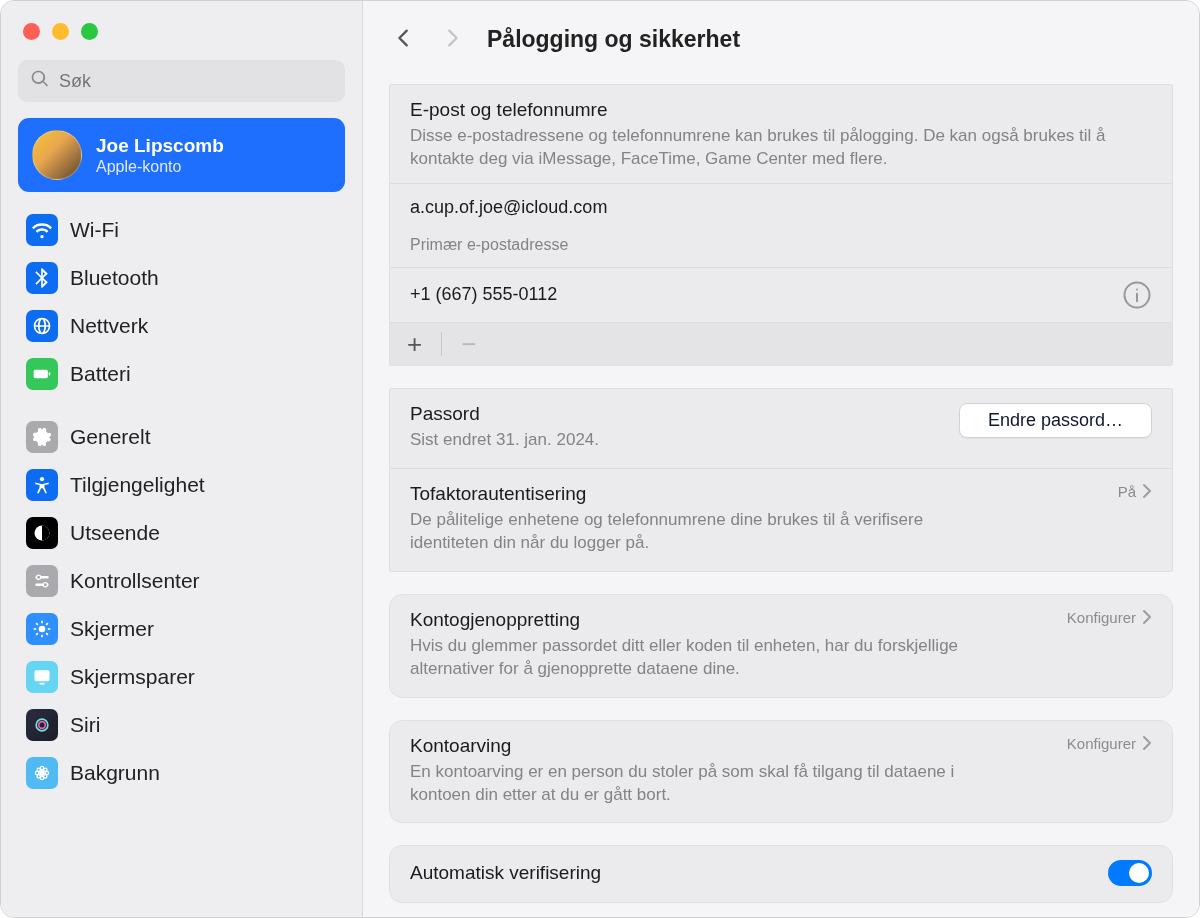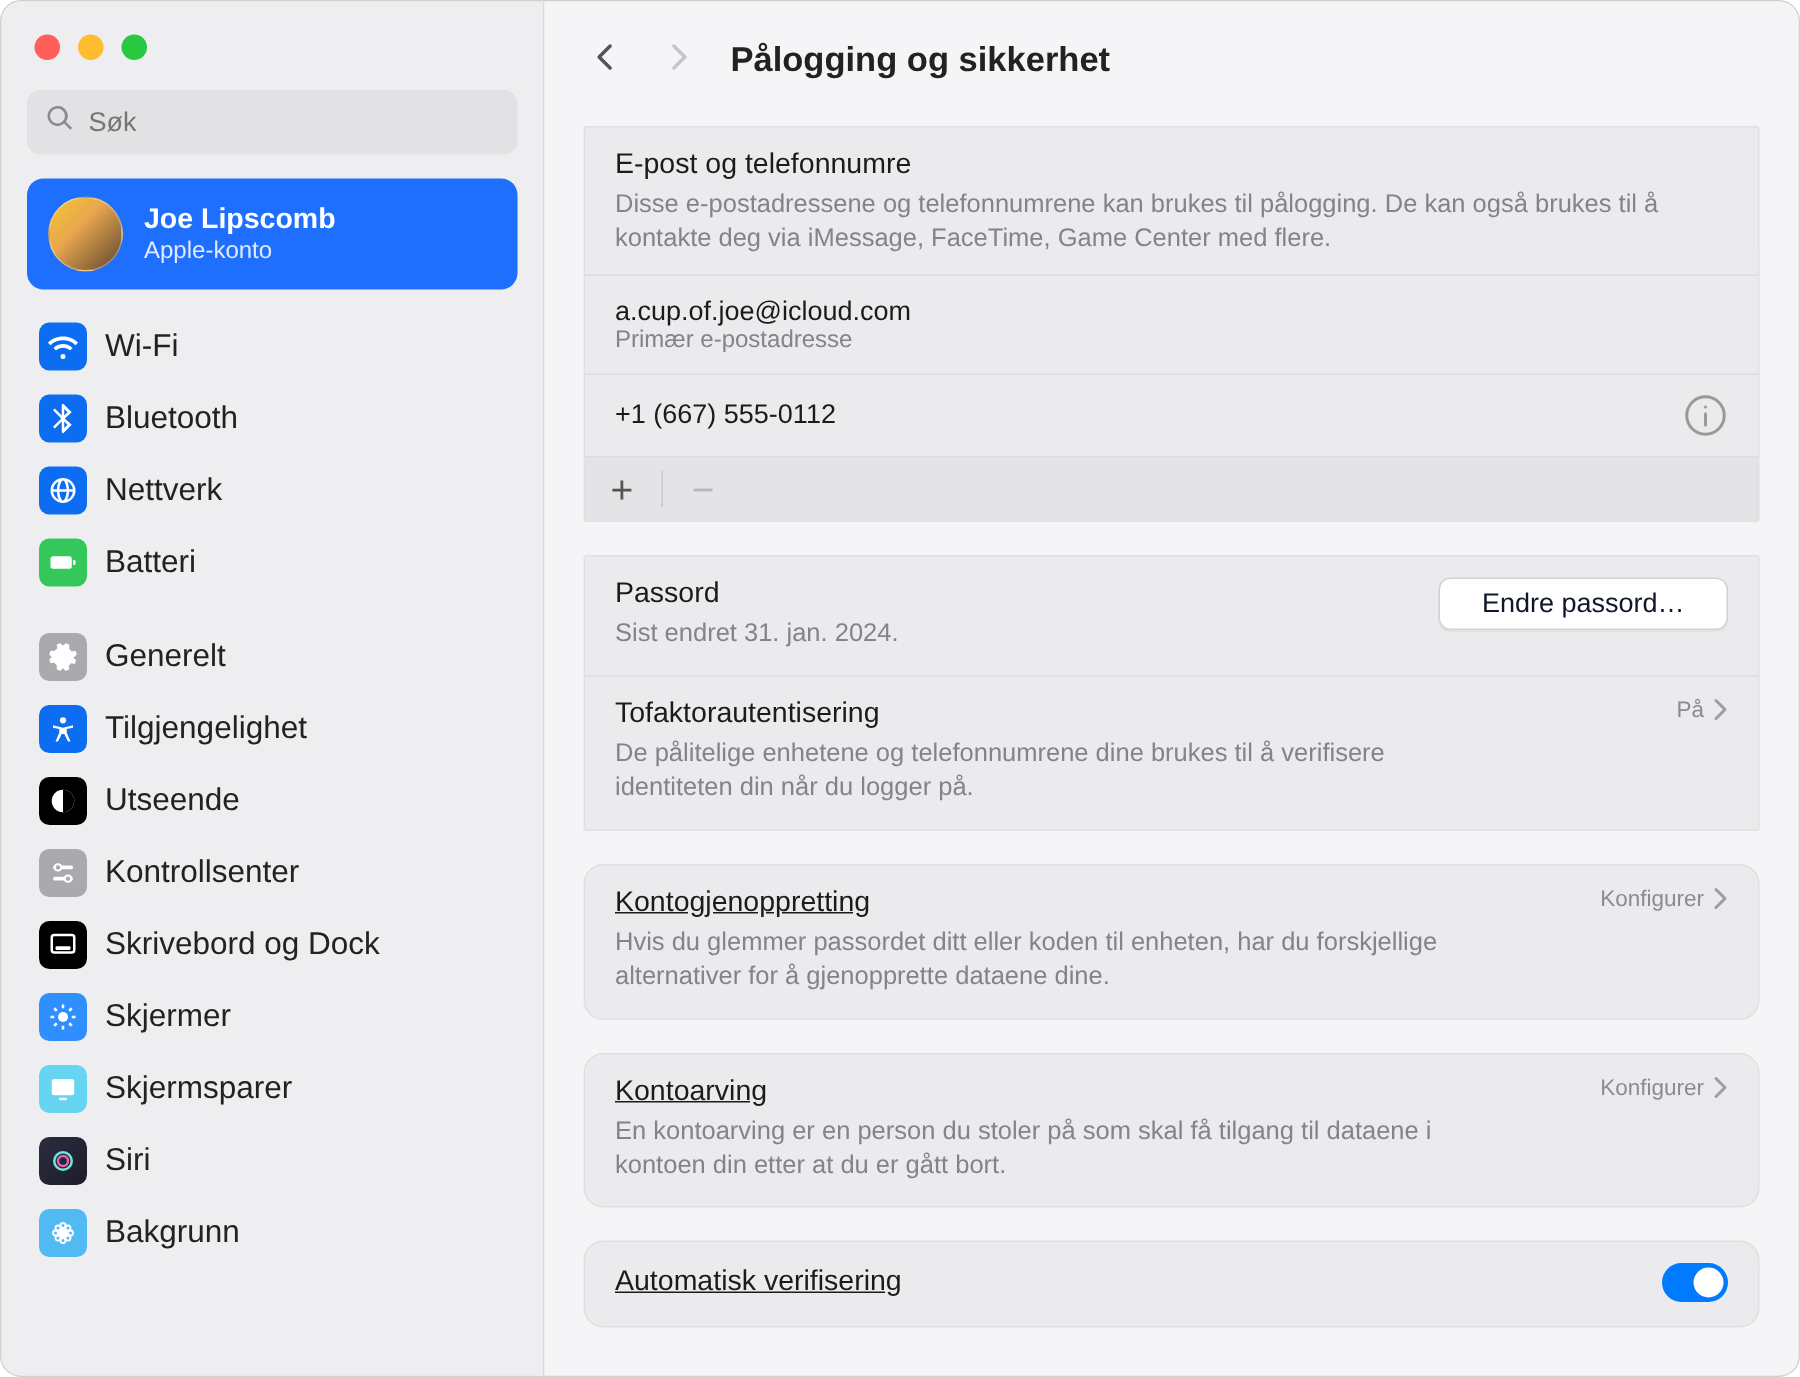--- a/index.html
+++ b/index.html
@@ -30,28 +30,28 @@
 .nav-btn svg { width: 22px; height: 30px; }
 .header-title { font-size: 23px; font-weight: 700; color: #222; }
 .main { padding: 0 26px 20px 26px; overflow-y: auto; flex: 1; }
 .card { background: #ebebed; border: 1px solid #e0e0e2; border-radius: 2px; margin-bottom: 22px; overflow: hidden; }
 .card-header { padding: 14px 20px 12px 20px; }
 .card-title { font-size: 19px; font-weight: 400; color: #1b1b1b; }
 .card-desc { font-size: 17px; color: #838388; margin-top: 4px; line-height: 1.35; }
 .card-row { padding: 12px 20px; border-top: 1px solid #dcdcdf; display: flex; align-items: center; justify-content: space-between; }
 .card-row.plain { border-top: 1px solid #dcdcdf; padding: 13px 20px; }
 .row-main { font-size: 18px; color: #1b1b1b; }
-.row-sub { font-size: 16px; color: #838388; margin-top: 0; }
+.row-sub { font-size: 16px; color: #838388; margin-top: 18px; }
 .info-icon { width: 30px; height: 30px; fill: none; stroke: #999; stroke-width: 1.6; }
 .card-footer { background: #e4e4e6; border-top: 1px solid #dcdcdf; display: flex; align-items: center; padding: 8px 12px; gap: 14px; }
 .plusminus { font-size: 26px; color: #555; background: transparent; border: none; cursor: pointer; padding: 0 5px; line-height: 1; }
 .footer-divider { width: 1px; height: 24px; background: #c8c8cb; }
 .section-row { background: #ebebed; border: 1px solid #e0e0e2; border-radius: 13px; margin-bottom: 22px; padding: 14px 20px 16px 20px; display: flex; justify-content: space-between; align-items: flex-start; gap: 14px; }
 .section-row .left { flex: 1; }
-.section-title { font-size: 19px; color: #1b1b1b; text-decoration: underline; }
+.section-title { font-size: 19px; color: #1b1b1b; }
 .section-desc { font-size: 17px; color: #838388; margin-top: 4px; line-height: 1.35; }
 .pill-btn { background: #fff; border: 1px solid #d2d2d5; border-radius: 8px; padding: 6px 28px; font-size: 18px; color: #0f172a; cursor: pointer; box-shadow: 0 1px 1px rgba(0,0,0,.04); white-space: nowrap; }
 .right-col { display: flex; align-items: center; gap: 6px; color: #8b8b90; font-size: 15px; flex-shrink: 0; }
 .chevron { width: 10px; height: 16px; }
 .toggle { width: 44px; height: 26px; background: #007aff; border-radius: 13px; position: relative; }
 .toggle::after { content: ""; position: absolute; right: 3px; top: 3px; width: 20px; height: 20px; background: #fff; border-radius: 50%; }
 .pw-right { display: flex; align-items: center; }
 </style>
 </head>
 <body>
@@ -148,29 +148,20 @@
       <div class="nav-item">
         <div class="nav-icon" style="background:#a9a9ae">
             <svg viewBox="0 0 24 24">
               <rect x="4" y="6" width="16" height="3" rx="1.5" fill="#fff"></rect>
               <rect x="4" y="15" width="16" height="3" rx="1.5" fill="#fff"></rect>
               <circle cx="8" cy="7.5" r="2.5" fill="#a9a9ae" stroke="#fff" stroke-width="1.5"></circle>
               <circle cx="16" cy="16.5" r="2.5" fill="#a9a9ae" stroke="#fff" stroke-width="1.5"></circle>
             </svg>
           </div>
         <span class="nav-label">Kontrollsenter</span>
-      </div>
-      <div class="nav-item">
-        <div class="nav-icon" style="background:#000">
-            <svg viewBox="0 0 24 24">
-              <rect x="3" y="4" width="18" height="14" rx="2" fill="none" stroke="#fff" stroke-width="2"></rect>
-              <rect x="6" y="13" width="12" height="3" rx="1" fill="#fff"></rect>
-            </svg>
-          </div>
-        <span class="nav-label">Skrivebord og Dock</span>
       </div>
       <div class="nav-item">
         <div class="nav-icon" style="background:#2f8fff">
             <svg viewBox="0 0 24 24">
               <circle cx="12" cy="12" r="4" fill="#fff"></circle>
               <g stroke="#fff" stroke-width="2">
                 <line x1="12" y1="2" x2="12" y2="5"></line>
                 <line x1="12" y1="19" x2="12" y2="22"></line>
                 <line x1="2" y1="12" x2="5" y2="12"></line>
                 <line x1="19" y1="12" x2="22" y2="12"></line>

